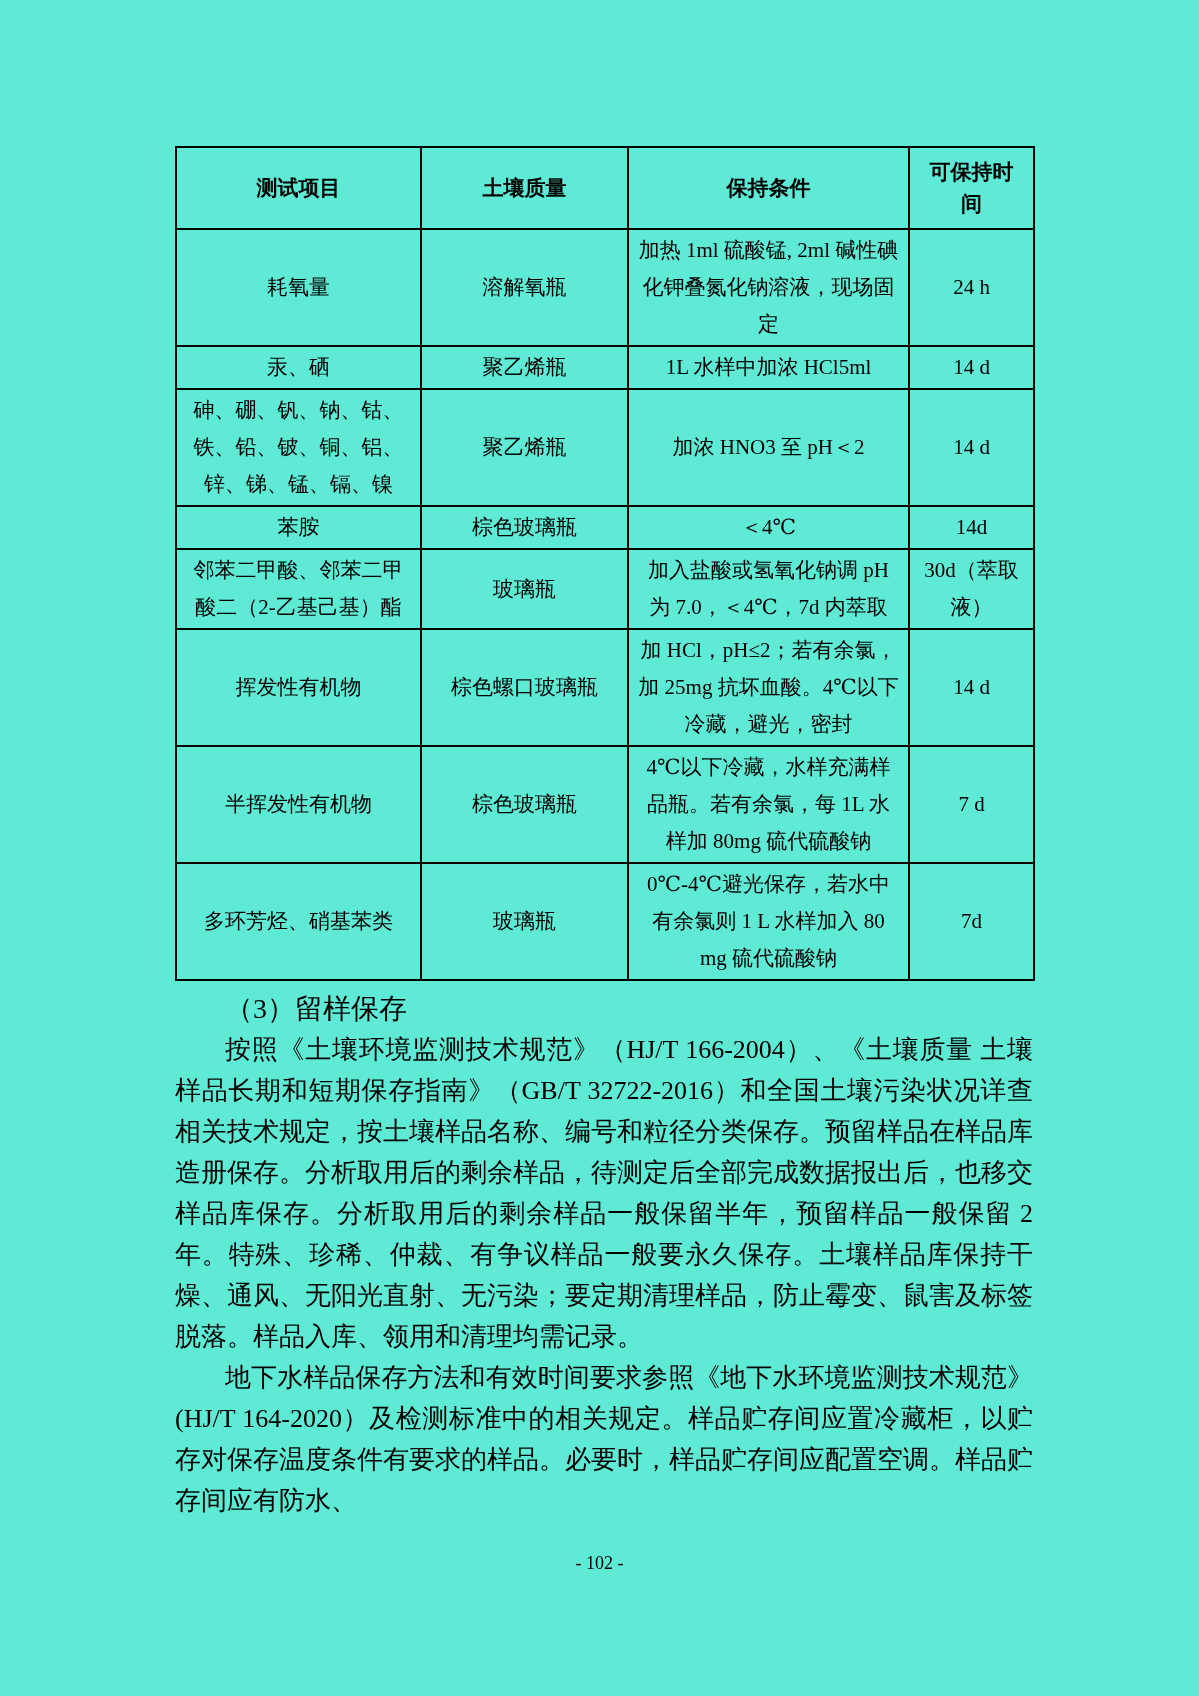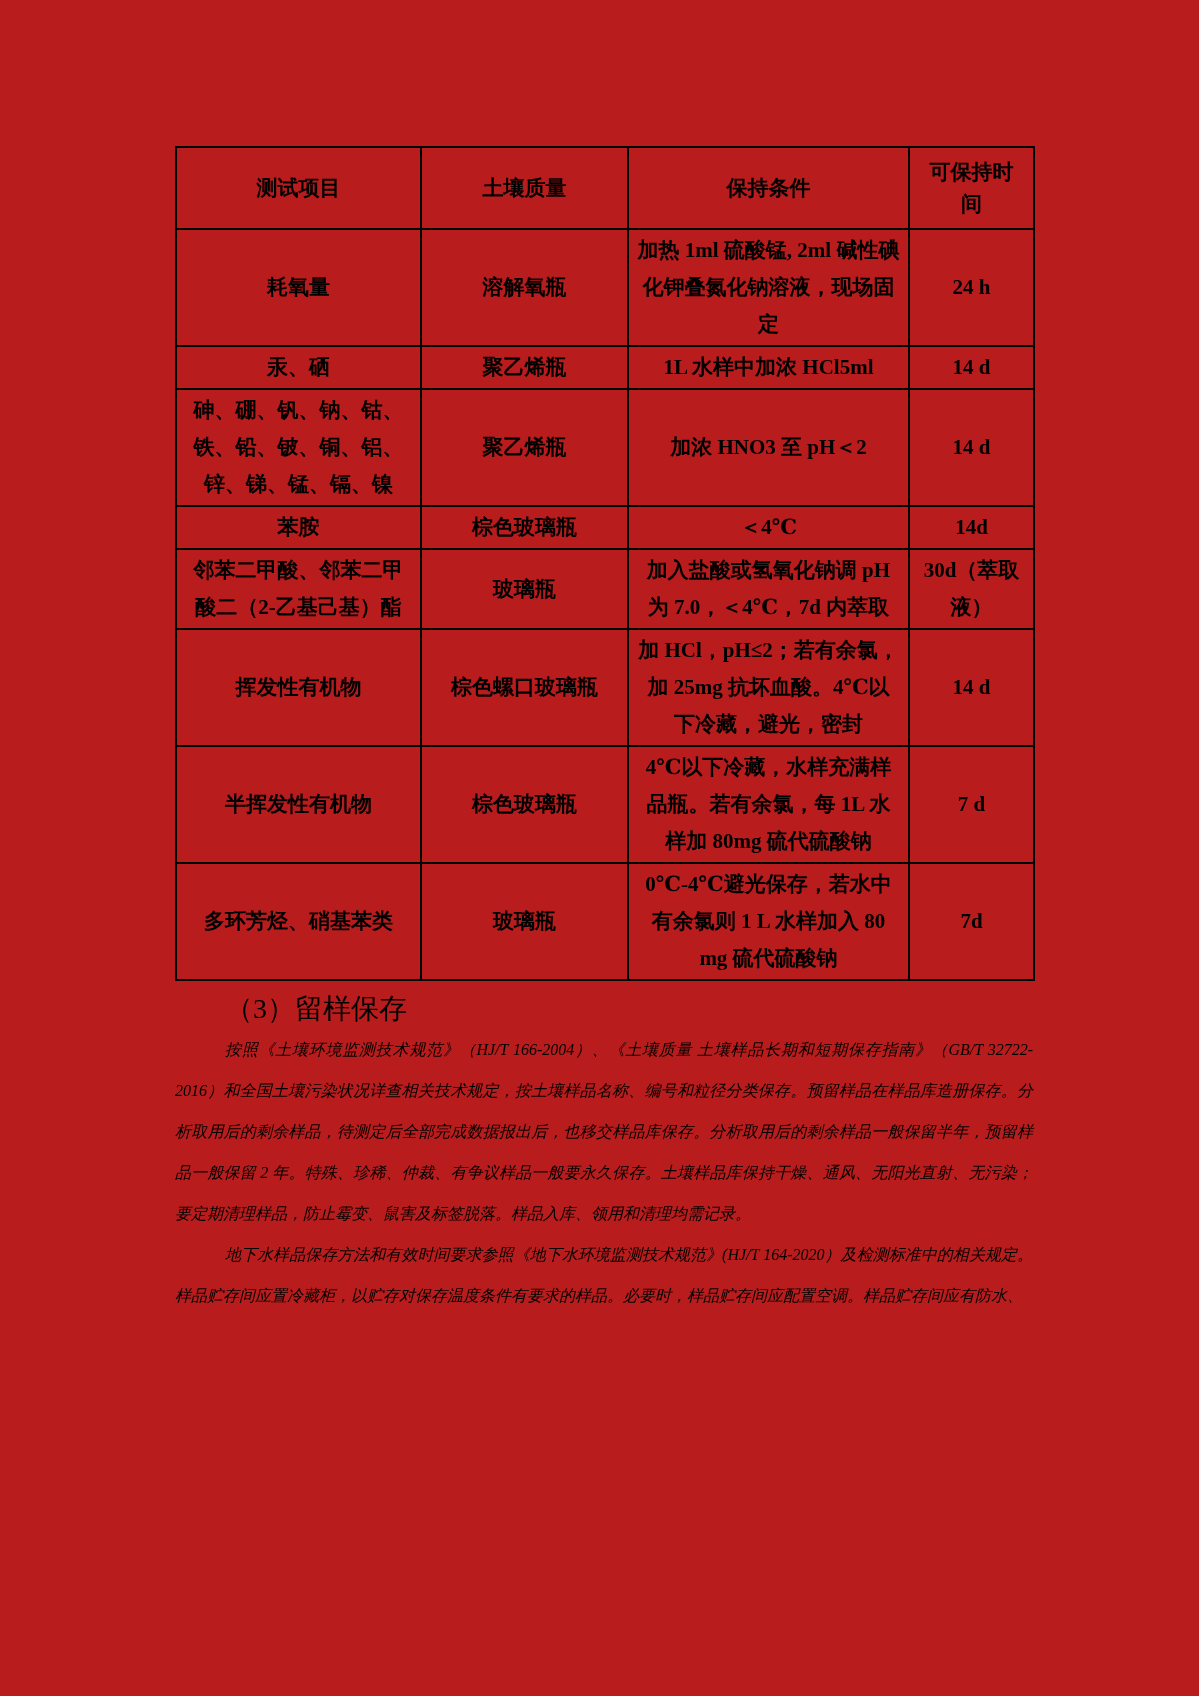--- a/index.html
+++ b/index.html
@@ -4,21 +4,21 @@
 <style>
   html, body {
     margin: 0;
     padding: 0;
     background: #ffffff;
   }
   .page {
     position: relative;
     width: 1199px;
     height: 1696px;
-    background: #b91c1c;
+    background: #5eead4;
     color: #000000;
     font-family: "Liberation Serif", "DejaVu Serif", serif;
     overflow: hidden;
   }
   .content {
     position: absolute;
     left: 175px;
     top: 146px;
     width: 858px;
   }
@@ -36,38 +36,37 @@
     text-align: center;
     vertical-align: middle;
     font-size: 21px;
   }
   th {
     font-weight: bold;
     line-height: 32px;
     padding: 8px 10px;
   }
   td {
-    font-weight: bold;
+    font-weight: normal;
     line-height: 37px;
     padding: 2px 8px;
   }
   td.time-cell { padding: 2px 10px; }
   p.section-heading {
     font-size: 28px;
     line-height: 41px;
     margin: 7px 0 0 0;
     text-indent: 50px;
   }
   p.body-para {
-    font-size: 16px;
+    font-size: 26px;
     line-height: 41px;
     margin: 0;
     text-align: justify;
     text-indent: 50px;
-    font-style: italic;
   }
   .footer {
     position: absolute;
     top: 1552px;
     left: 0;
     width: 100%;
     text-align: center;
     font-size: 18px;
     line-height: 22px;
   }
@@ -144,13 +143,14 @@
         </tr>
       </tbody>
     </table>
 
     <p class="section-heading">（3）留样保存</p>
     <p class="body-para">按照《土壤环境监测技术规范》（HJ/T 166-2004）、《土壤质量 土壤样品长期和短期保存指南》（GB/T 32722-2016）和全国土壤污染状况详查相关技术规定，按土壤样品名称、编号和粒径分类保存。预留样品在样品库造册保存。分析取用后的剩余样品，待测定后全部完成数据报出后，也移交样品库保存。分析取用后的剩余样品一般保留半年，预留样品一般保留 2 年。特殊、珍稀、仲裁、有争议样品一般要永久保存。土壤样品库保持干燥、通风、无阳光直射、无污染；要定期清理样品，防止霉变、鼠害及标签脱落。样品入库、领用和清理均需记录。</p>
     <p class="body-para">地下水样品保存方法和有效时间要求参照《地下水环境监测技术规范》(HJ/T 164-2020）及检测标准中的相关规定。样品贮存间应置冷藏柜，以贮存对保存温度条件有要求的样品。必要时，样品贮存间应配置空调。样品贮存间应有防水、</p>
 
   </div>
 
+  <div class="footer">- 102 -</div>
 </div>
 
 </body></html>

